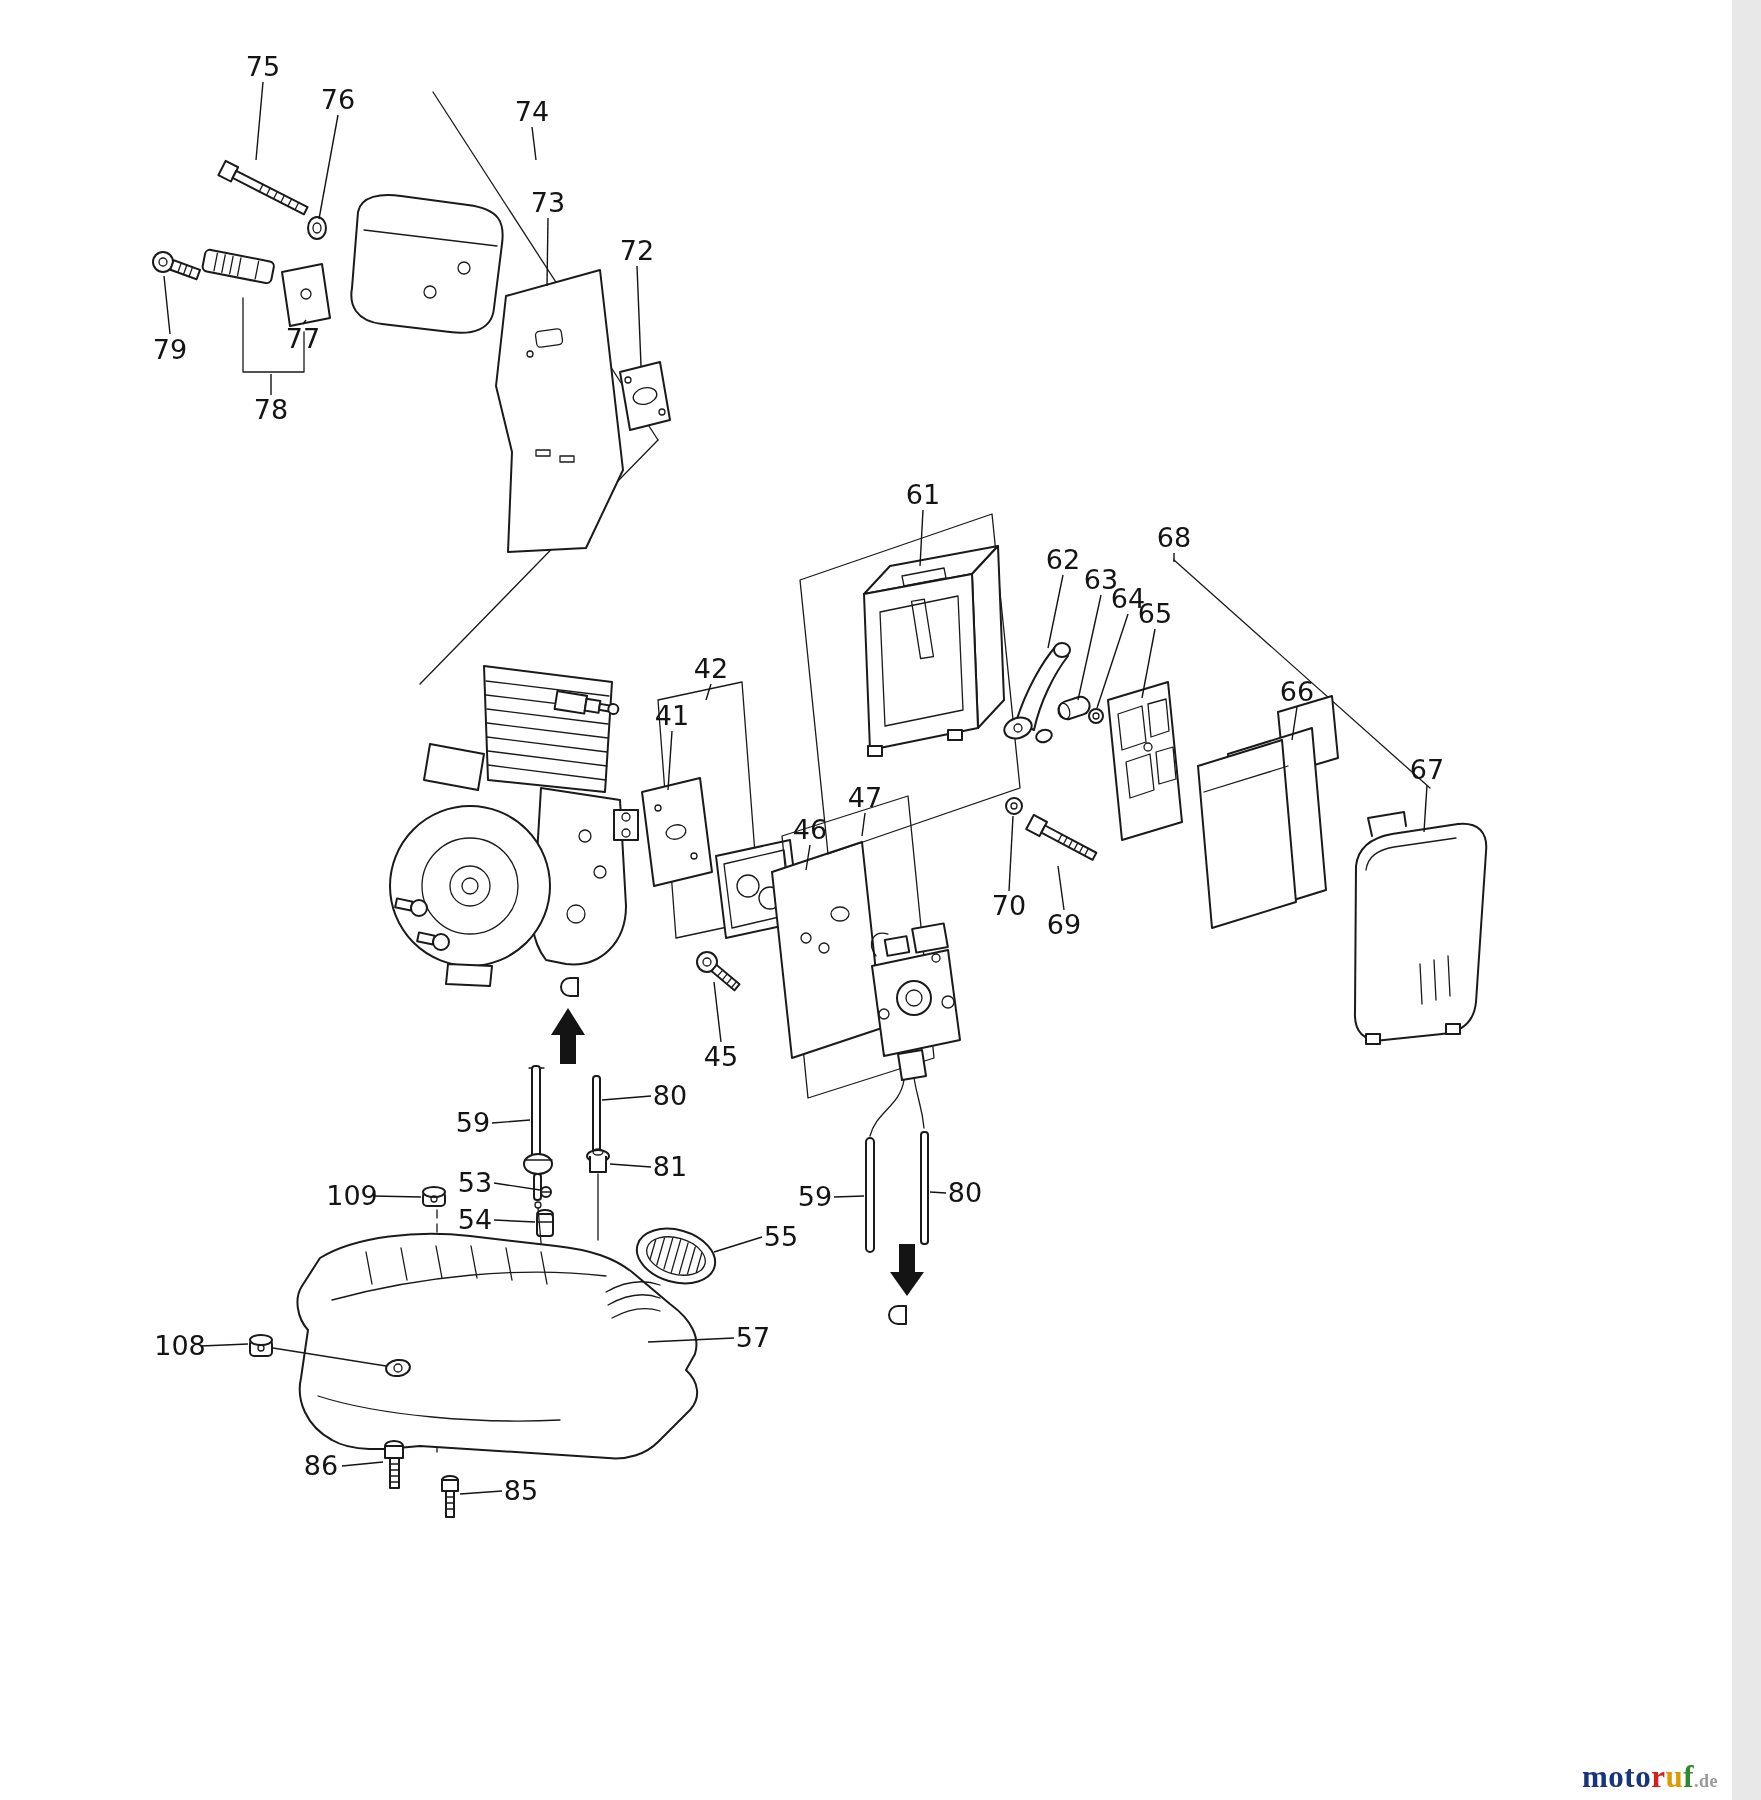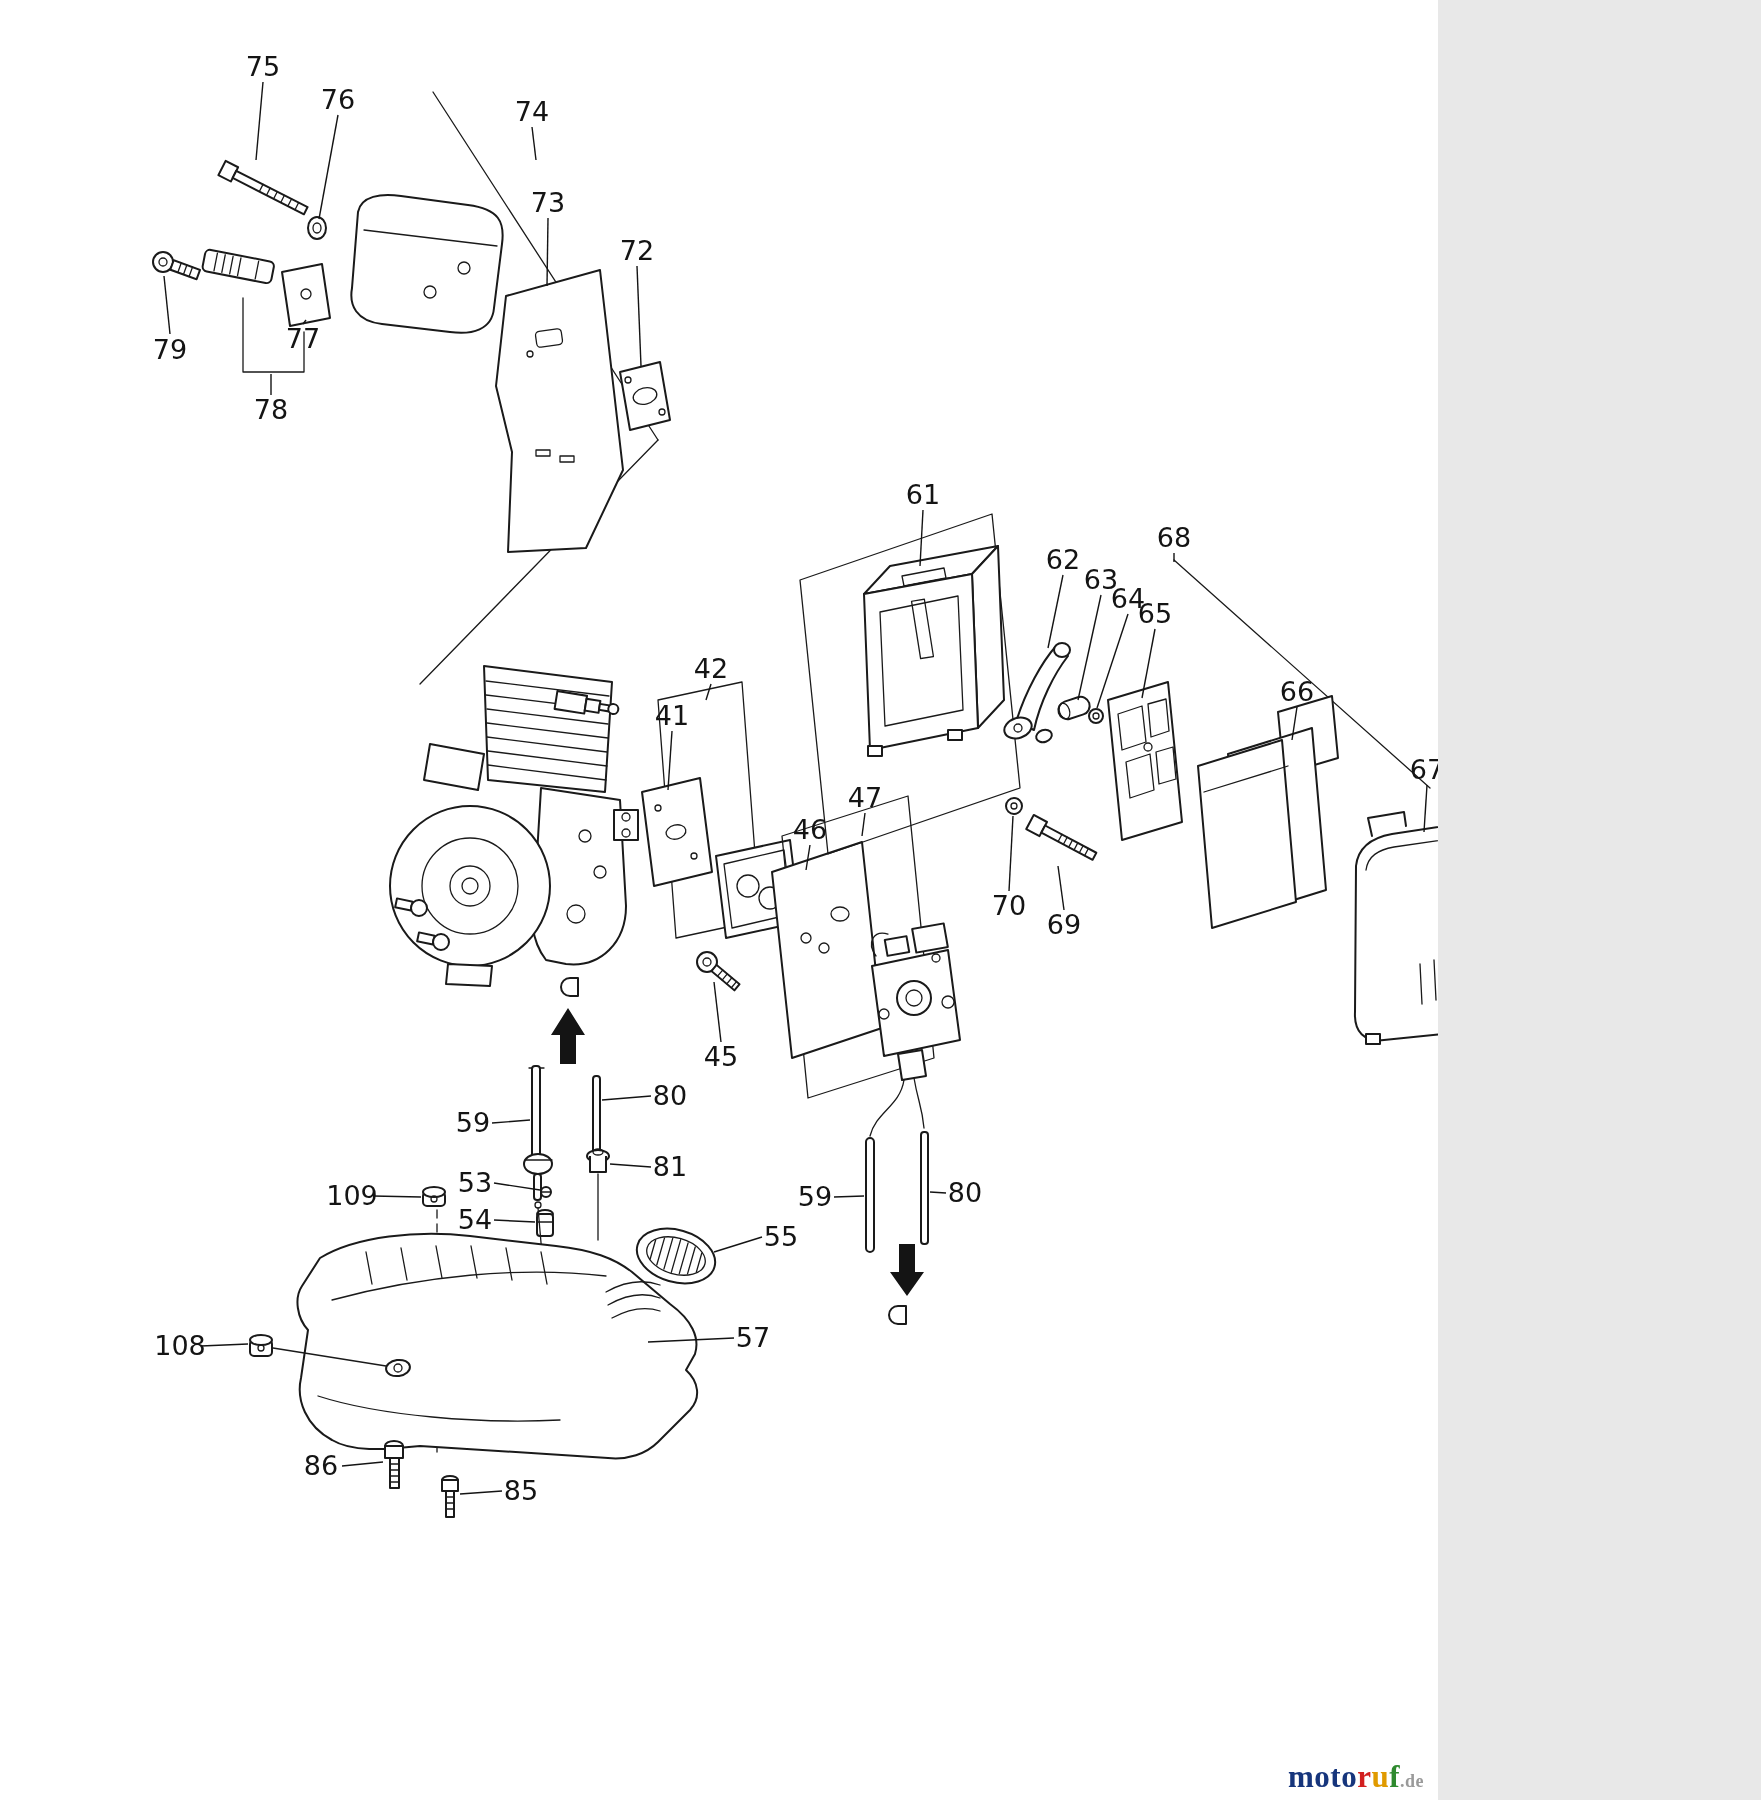--- a/index.html
+++ b/index.html
@@ -1,16 +1,16 @@
 <!DOCTYPE html>
 <html><head>
 <meta charset="utf-8">
 <style>
   html,body{margin:0;padding:0;background:#e8e8e8;}
-  .canvas{position:relative;width:1438px;height:1800px;background:#ffffff;font-family:"DejaVu Sans",sans-serif;overflow:hidden;}
+  .canvas{position:relative;width:1732px;height:1800px;background:#ffffff;font-family:"DejaVu Sans",sans-serif;overflow:hidden;}
   svg{position:absolute;left:0;top:0;}
   .ln{stroke:#1a1a1a;stroke-width:2;fill:none;stroke-linecap:round;stroke-linejoin:round;}
   .thin{stroke:#1a1a1a;stroke-width:1.3;fill:none;stroke-linecap:round;stroke-linejoin:round;}
   .fw{fill:#ffffff;stroke:#1a1a1a;stroke-width:2;stroke-linejoin:round;}
   .fb{fill:#141414;stroke:none;}
   .dash{stroke-dasharray:8 6;}
   .leader{stroke:#141414;stroke-width:1.4;fill:none;}
   .part-label{font-family:"DejaVu Sans",sans-serif;font-size:27px;fill:#141414;text-anchor:middle;}
   #watermark{position:absolute;right:14px;bottom:8px;font-weight:bold;font-size:31px;letter-spacing:.5px;line-height:1;}
   #watermark span{display:inline-block;font-family:Liberation Serif, serif;}

